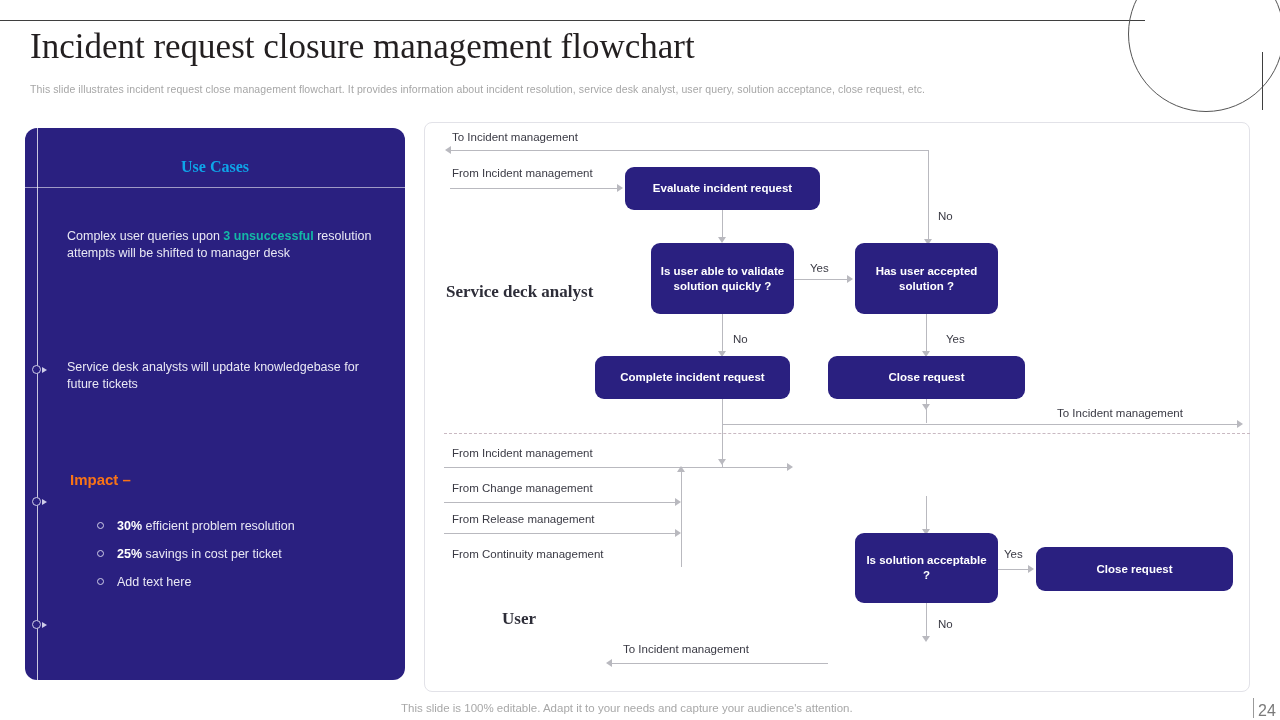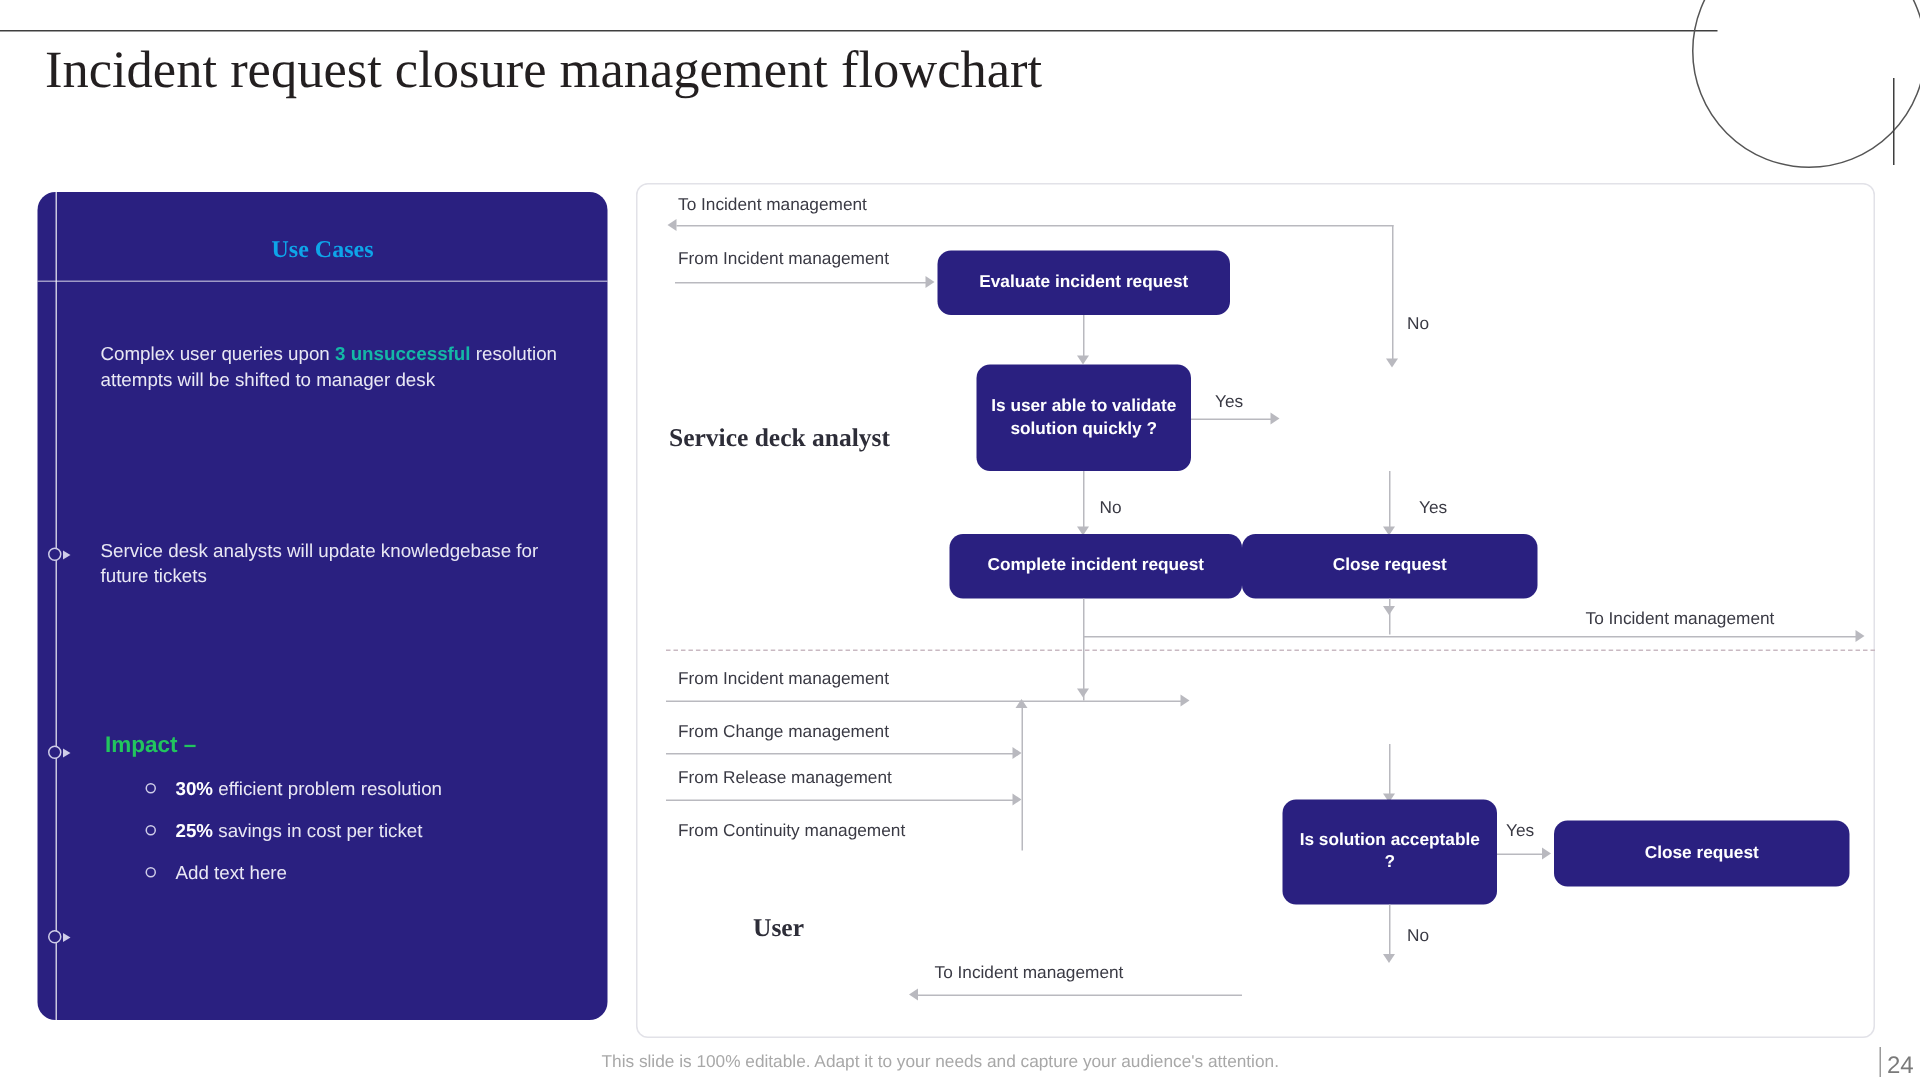--- a/index.html
+++ b/index.html
@@ -65,22 +65,22 @@
     position:absolute; left:10px; top:1.5px;
     width:0; height:0; border-left:5px solid #cfcde8;
     border-top:3.5px solid transparent; border-bottom:3.5px solid transparent;
   }
   .uc-text {
     position:absolute; left:42px; width:320px;
     font-size:12.5px; line-height:17px; color:#e9e8f4;
   }
   .uc-text b { font-weight:700; color:#14b8a6; }
   .impact-head {
-    position:absolute; left:45px; top:360px;
-    font-size:15px; font-weight:700; color:#22c55e;
+    position:absolute; left:45px; top:343px;
+    font-size:15px; font-weight:700; color:#f97316;
   }
   .impact-list { position:absolute; left:68px; top:390px; width:300px; }
   .impact-item {
     position:relative; padding-left:24px; margin-bottom:12px;
     font-size:12.5px; color:#e9e8f4; line-height:16px;
   }
   .impact-item .oh {
     position:absolute; left:4px; top:4px;
     width:7px; height:7px; border:1px solid #cfcde8; border-radius:50%;
   }
@@ -144,20 +144,21 @@
 </head>
 <body>
 
 <div id="slide">
 
   <div class="top-rule"></div>
   <div class="deco-circle"></div>
   <div class="deco-line-r"></div>
 
   <div class="page-title">Incident request closure management flowchart</div>
+  <div class="page-subtitle">This slide illustrates incident request close management  flowchart. It provides information about incident resolution, service desk analyst, user query, solution acceptance, close request, etc.</div>
 
   <div class="usecase-panel">
     <div class="usecase-spine"></div>
     <div class="usecase-title">Use Cases</div>
     <div class="usecase-divider"></div>
 
     <div class="bullet-marker" style="top:237px;">
       <span class="ring"></span>
       <span class="tri"></span>
     </div>
@@ -213,30 +214,31 @@
 
   <div class="ln-v" style="left:722px; top:210px; height:28px;"></div>
   <div class="ar down" style="left:718px; top:237px;"></div>
 
   <div class="node" style="left:651px; top:243px; width:143px; height:71px;">Is user able to validate solution quickly ?</div>
 
   <div class="lbl" style="left:810px; top:262px;">Yes</div>
   <div class="ln-h" style="left:794px; top:279px; width:54px;"></div>
   <div class="ar right" style="left:847px; top:275px;"></div>
 
+  <div class="node" style="left:855px; top:243px; width:143px; height:71px;">Has user accepted solution ?</div>
 
   <div class="lbl" style="left:733px; top:333px;">No</div>
   <div class="ln-v" style="left:722px; top:314px; height:38px;"></div>
   <div class="ar down" style="left:718px; top:351px;"></div>
 
   <div class="lbl" style="left:946px; top:333px;">Yes</div>
   <div class="ln-v" style="left:926px; top:314px; height:38px;"></div>
   <div class="ar down" style="left:922px; top:351px;"></div>
 
-  <div class="node" style="left:633px; top:356px; width:195px; height:43px;">Complete incident request</div>
+  <div class="node" style="left:595px; top:356px; width:195px; height:43px;">Complete incident request</div>
 
   <div class="node" style="left:828px; top:356px; width:197px; height:43px;">Close request</div>
 
   <div class="ln-v" style="left:926px; top:399px; height:24px;"></div>
   <div class="ar down" style="left:922px; top:404px;"></div>
   <div class="lbl" style="left:1057px; top:407px;">To Incident management</div>
   <div class="ln-h" style="left:722px; top:424px; width:516px;"></div>
   <div class="ar right" style="left:1237px; top:420px;"></div>
 
   <div class="ln-v" style="left:722px; top:399px; height:68px;"></div>

